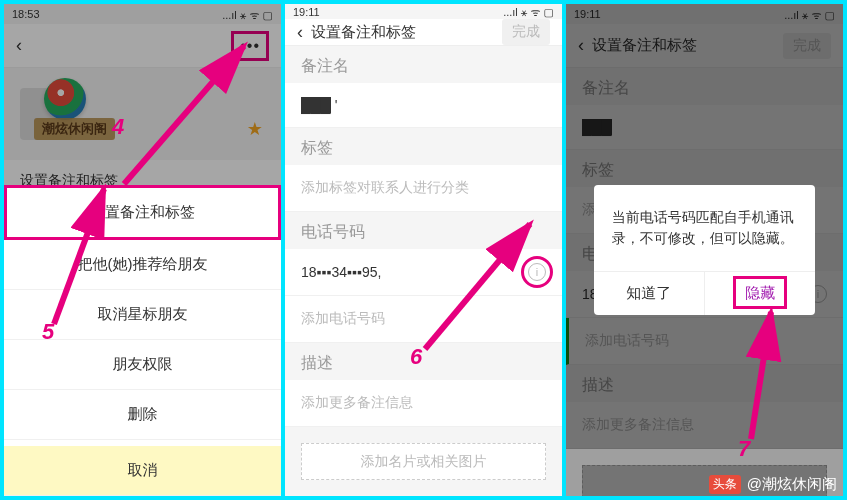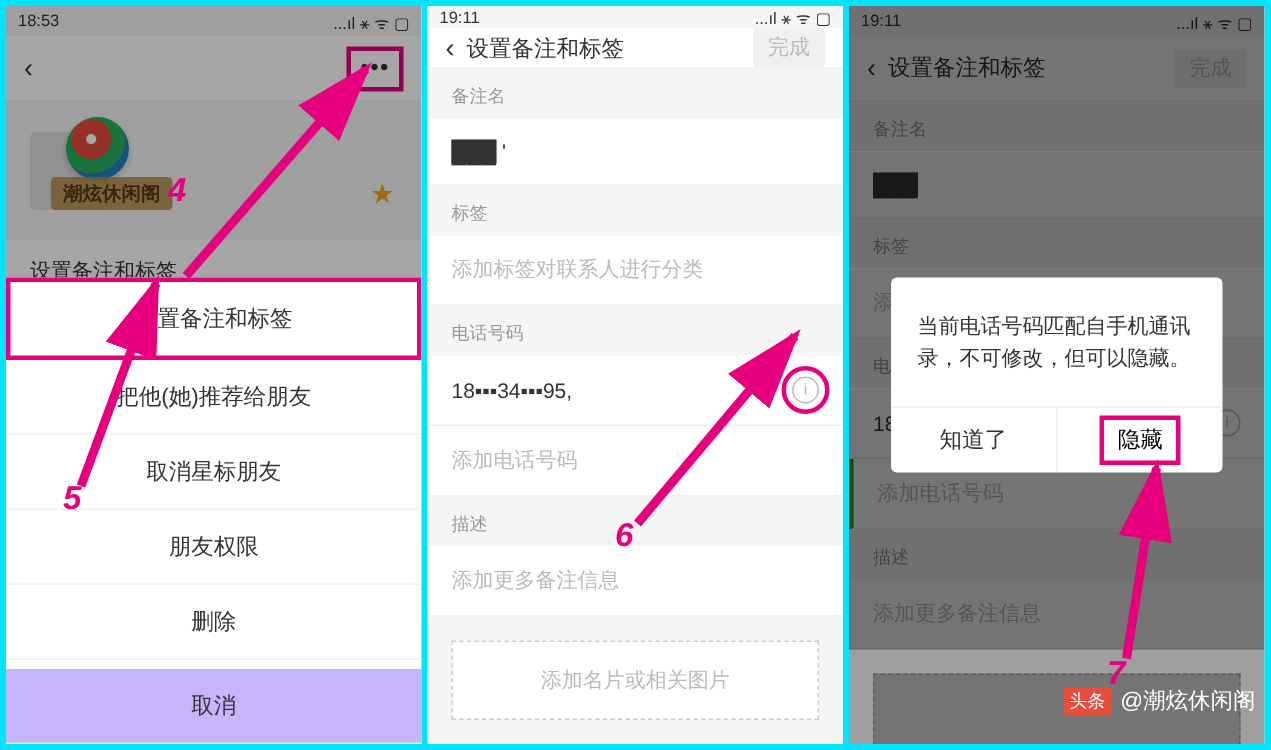--- a/index.html
+++ b/index.html
@@ -19,47 +19,47 @@
 .avatar { width: 52px; height: 52px; border-radius: 4px; background: #ddd; position: relative; }
 .logo-overlay { position: absolute; top: 10px; left: 40px; width: 60px; height: 60px; }
 .logo-circle { width: 42px; height: 42px; border-radius: 50%; background: radial-gradient(circle at 40% 35%, #fff 8%, #e74c3c 10%, #e74c3c 35%, #27ae60 37%, #27ae60 60%, #2980b9 62%); box-shadow: 0 2px 4px rgba(0,0,0,0.2); }
 .brand-text { position: absolute; top: 50px; left: 30px; background: rgba(180,140,70,0.85); padding: 2px 8px; font-size: 13px; font-weight: bold; color: #5a3a1a; border-radius: 3px; }
 .star { position: absolute; top: 50px; right: 18px; color: #f5a623; font-size: 18px; }
 .row-section { background: #fff; padding: 12px 16px; font-size: 14px; color: #333; border-bottom: 1px solid #f0f0f0; }
 .overlay-dim { position: absolute; inset: 0; background: rgba(0,0,0,0.35); z-index: 5; }
 .action-sheet { position: absolute; bottom: 0; left: 0; right: 0; background: #fff; z-index: 10; }
 .sheet-item { padding: 15px 0; text-align: center; font-size: 15px; color: #333; border-bottom: 1px solid #f0f0f0; }
 .sheet-item.highlight { border: 3px solid #e6007e; }
-.sheet-cancel { margin-top: 6px; background: #c4b5fd; }
-
-
-.section-label { padding: 10px 16px 6px; font-size: 12px; color: #999; background: #f5f5f5; }
+.sheet-cancel { margin-top: 6px; background: #fef9c3; }
+
+
+.section-label { padding: 10px 16px 6px; font-size: 16px; color: #999; background: #f5f5f5; }
 .input-row { background: #fff; padding: 14px 16px; font-size: 14px; color: #333; display: flex; align-items: center; justify-content: space-between; border-bottom: 1px solid #f0f0f0; }
 .input-row.placeholder { color: #bbb; }
 .info-icon { width: 18px; height: 18px; border: 1px solid #bbb; border-radius: 50%; display: flex; align-items: center; justify-content: center; font-size: 11px; color: #bbb; }
 .info-icon.boxed { outline: 3px solid #e6007e; outline-offset: 4px; }
 .green-bar { border-left: 3px solid #1aad19; }
 .dashed-box { margin: 16px; border: 1px dashed #ccc; height: 110px; display: flex; align-items: center; justify-content: center; font-size: 14px; color: #bbb; background: #fff; }
 .redacted { background: #333; color: #333; display: inline-block; }
 .dimmed { filter: brightness(0.7); }
 
 
 .dialog-backdrop { position: absolute; inset: 0; background: rgba(0,0,0,0.35); z-index: 20; display: flex; align-items: center; justify-content: center; }
 .dialog { background: #fff; width: 80%; border-radius: 4px; overflow: hidden; }
 .dialog-msg { padding: 22px 18px; font-size: 14px; color: #333; line-height: 1.5; }
 .dialog-btns { display: flex; border-top: 1px solid #eee; }
 .dialog-btn { flex: 1; padding: 12px 0; text-align: center; font-size: 15px; }
 .dialog-btn.left { color: #333; border-right: 1px solid #eee; }
-.dialog-btn.right { color: #000000; }
+.dialog-btn.right { color: #a21caf; }
 .dialog-btn.right.boxed span { outline: 3px solid #e6007e; outline-offset: 3px; padding: 2px 6px; }
 
 
 .arrow { position: absolute; z-index: 50; pointer-events: none; }
 .step-num { position: absolute; z-index: 51; color: #e6007e; font-size: 22px; font-weight: bold; font-style: italic; }
-.watermark { position: absolute; bottom: 23px; right: 10px; color: #fff; font-size: 15px; z-index: 60; display: flex; align-items: center; gap: 6px; }
+.watermark { position: absolute; bottom: 6px; right: 10px; color: #fff; font-size: 15px; z-index: 60; display: flex; align-items: center; gap: 6px; }
 .watermark .wm-icon { background: #e74c3c; color: #fff; border-radius: 3px; padding: 1px 4px; font-size: 12px; }
 .header-more-box { border: 3px solid #e6007e; padding: 3px 6px; }
 </style>
 </head>
 <body>
 
 <div class="phone">
   <div class="overlay-dim"></div>
   <div class="status-bar">
     <span>18:53</span>

